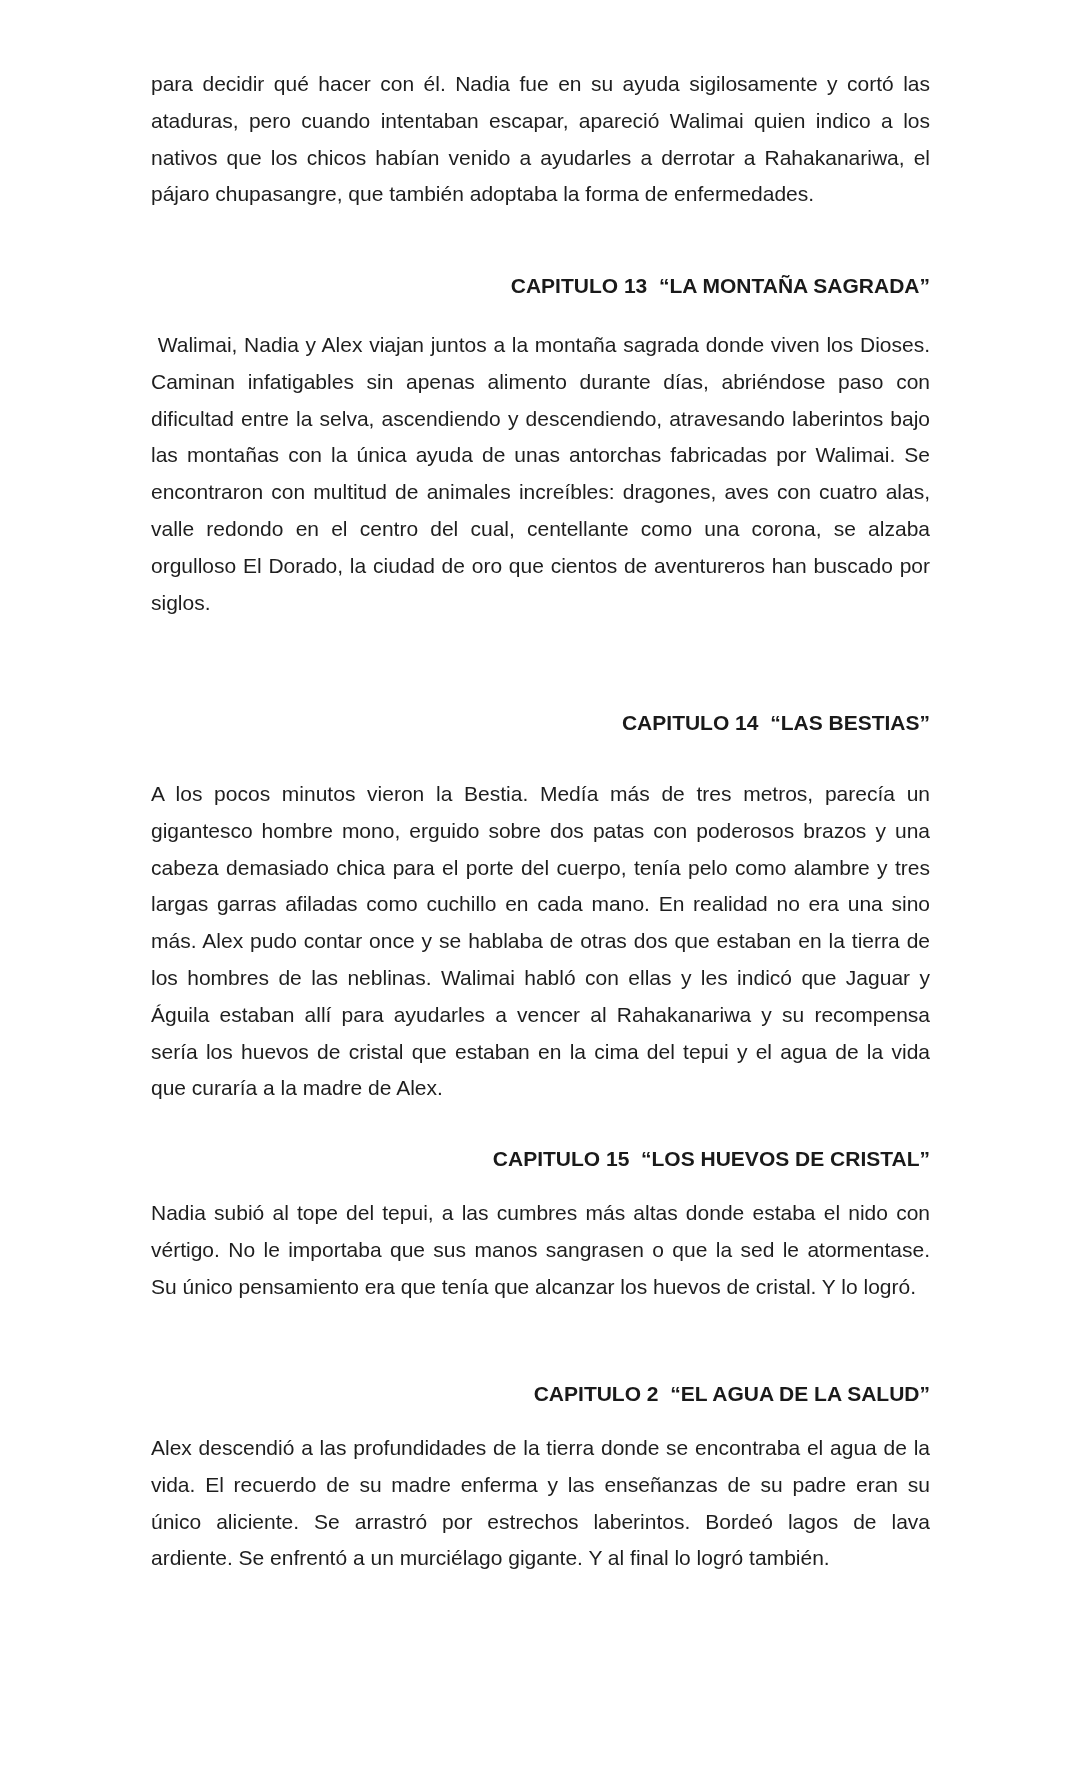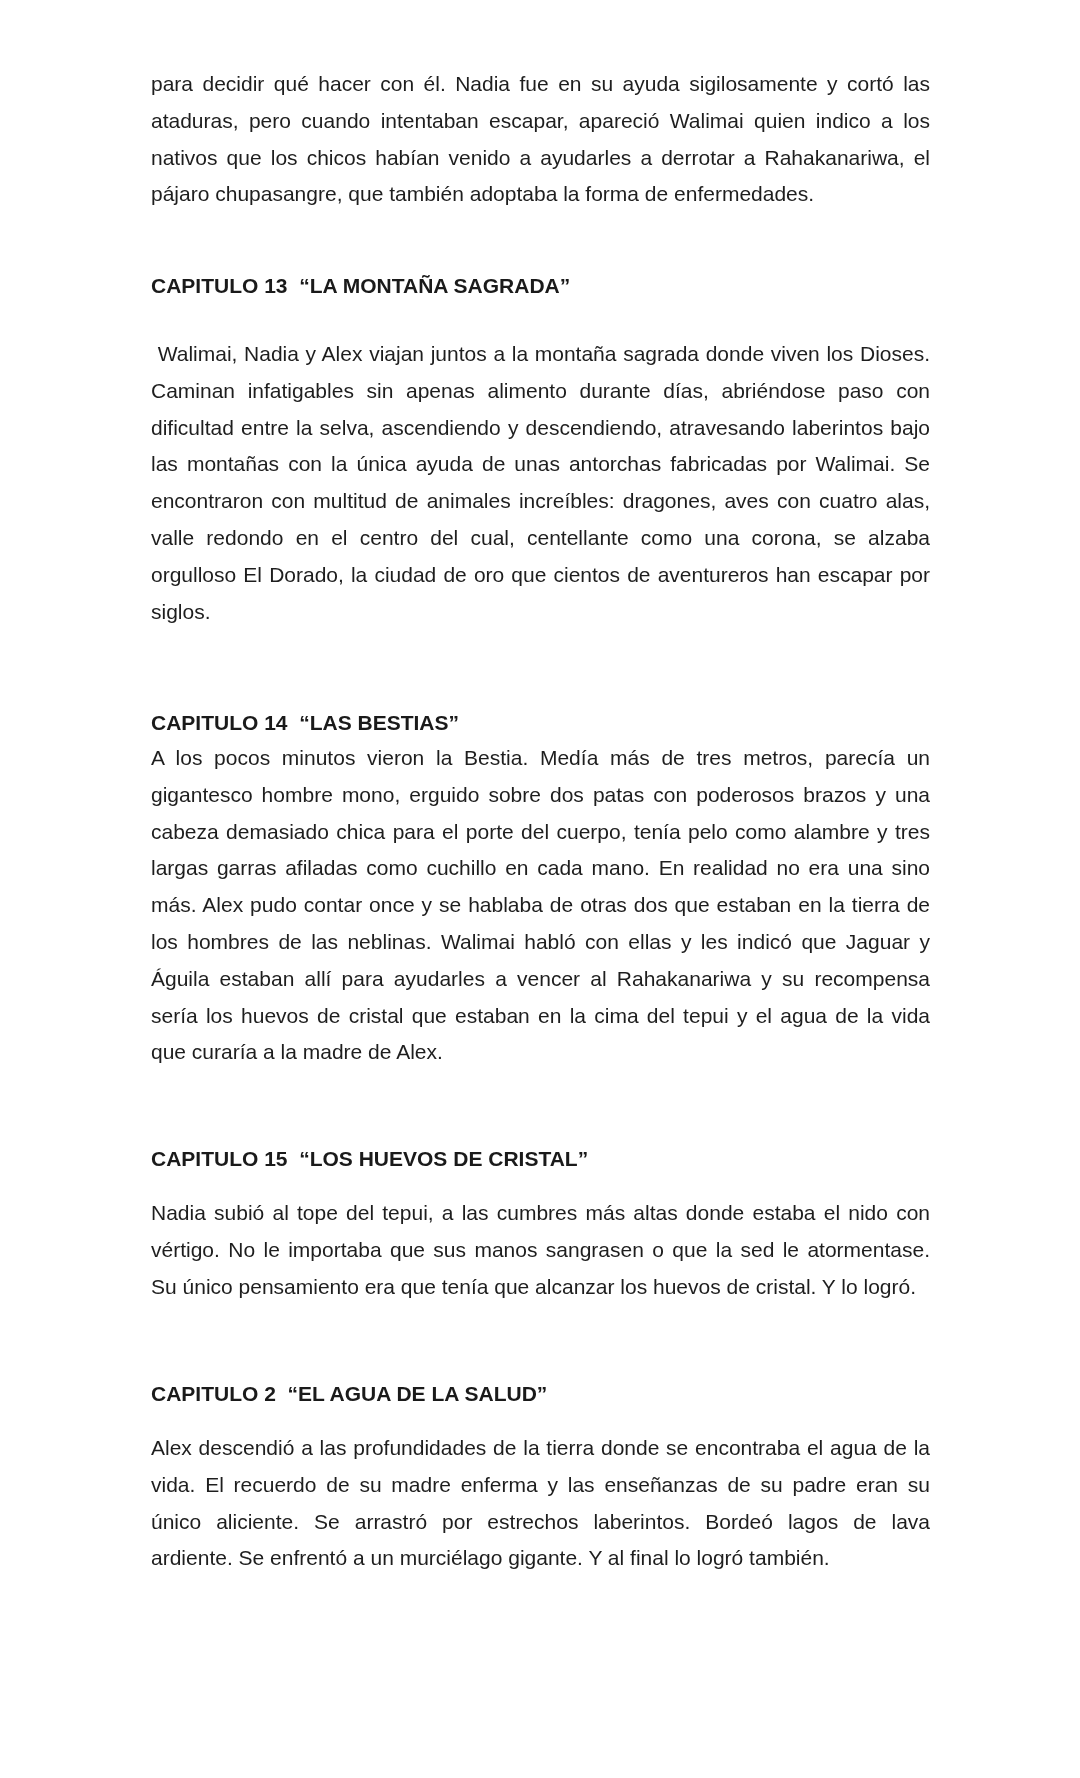--- a/index.html
+++ b/index.html
@@ -1,50 +1,50 @@
 <!DOCTYPE html>
 <html><head>
 <meta charset="utf-8">
 <style>
   html, body { margin: 0; padding: 0; background: #ffffff; }
   body { width: 1080px; height: 1778px; position: relative; overflow: hidden;
          font-family: "Liberation Sans", sans-serif; color: #1e1e1e; }
   .page { position: absolute; left: 0; top: 0; width: 1080px; height: 1778px; background: #fff; }
   .block { position: absolute; left: 151px; width: 779px; }
-  .heading { font-size: 21px; font-weight: bold; line-height: 36.8px; white-space: pre; color: #1a1a1a; letter-spacing: 0px; }
+  .heading { font-size: 21px; font-weight: bold; line-height: 36.8px; white-space: pre; color: #1a1a1a; letter-spacing: 0px; text-align: right; }
   .para .line { display: block; font-size: 21px; line-height: 36.8px; height: 36.8px;
                 text-align: justify; text-align-last: justify; white-space: normal; overflow: hidden; }
   .para .line.last { text-align: center; text-align-last: left; }
 </style>
 </head>
 <body>
 
 <div class="page">
 
   <div class="block para" style="top:66px">
     <span class="line">para decidir qué hacer con él. Nadia fue en su ayuda sigilosamente y cortó las</span>
     <span class="line">ataduras, pero cuando intentaban escapar, apareció Walimai quien indico a los</span>
     <span class="line">nativos que los chicos habían venido a ayudarles a derrotar a Rahakanariwa, el</span>
     <span class="line last">pájaro chupasangre, que también adoptaba la forma de enfermedades.</span>
   </div>
 
   <div class="block heading" style="top:268px">CAPITULO 13  “LA MONTAÑA SAGRADA”</div>
-  <div class="block para" style="top:336px">
+  <div class="block para" style="top:327px">
     <span class="line" style="white-space:pre-wrap"> Walimai, Nadia y Alex viajan juntos a la montaña sagrada donde viven los Dioses.</span>
     <span class="line">Caminan infatigables sin apenas alimento durante días, abriéndose paso con</span>
     <span class="line">dificultad entre la selva, ascendiendo y descendiendo, atravesando laberintos bajo</span>
     <span class="line">las montañas con la única ayuda de unas antorchas fabricadas por Walimai. Se</span>
     <span class="line">encontraron con multitud de animales increíbles: dragones, aves con cuatro alas,</span>
     <span class="line">valle redondo en el centro del cual, centellante como una corona, se alzaba</span>
-    <span class="line">orgulloso El Dorado, la ciudad de oro que cientos de aventureros han escapar por</span>
+    <span class="line">orgulloso El Dorado, la ciudad de oro que cientos de aventureros han buscado por</span>
     <span class="line last">siglos.</span>
   </div>
 
   <div class="block heading" style="top:705px">CAPITULO 14  “LAS BESTIAS”</div>
-  <div class="block para" style="top:740px">
+  <div class="block para" style="top:776px">
     <span class="line">A los pocos minutos vieron la Bestia. Medía más de tres metros, parecía un</span>
     <span class="line">gigantesco hombre mono, erguido sobre dos patas con poderosos brazos y una</span>
     <span class="line">cabeza demasiado chica para el porte del cuerpo, tenía pelo como alambre y tres</span>
     <span class="line">largas garras afiladas como cuchillo en cada mano. En realidad no era una sino</span>
     <span class="line">más. Alex pudo contar once y se hablaba de otras dos que estaban en la tierra de</span>
     <span class="line">los hombres de las neblinas. Walimai habló con ellas y les indicó que Jaguar y</span>
     <span class="line">Águila estaban allí para ayudarles a vencer al Rahakanariwa y su recompensa</span>
     <span class="line">sería los huevos de cristal que estaban en la cima del tepui y el agua de la vida</span>
     <span class="line last">que curaría a la madre de Alex.</span>
   </div>

